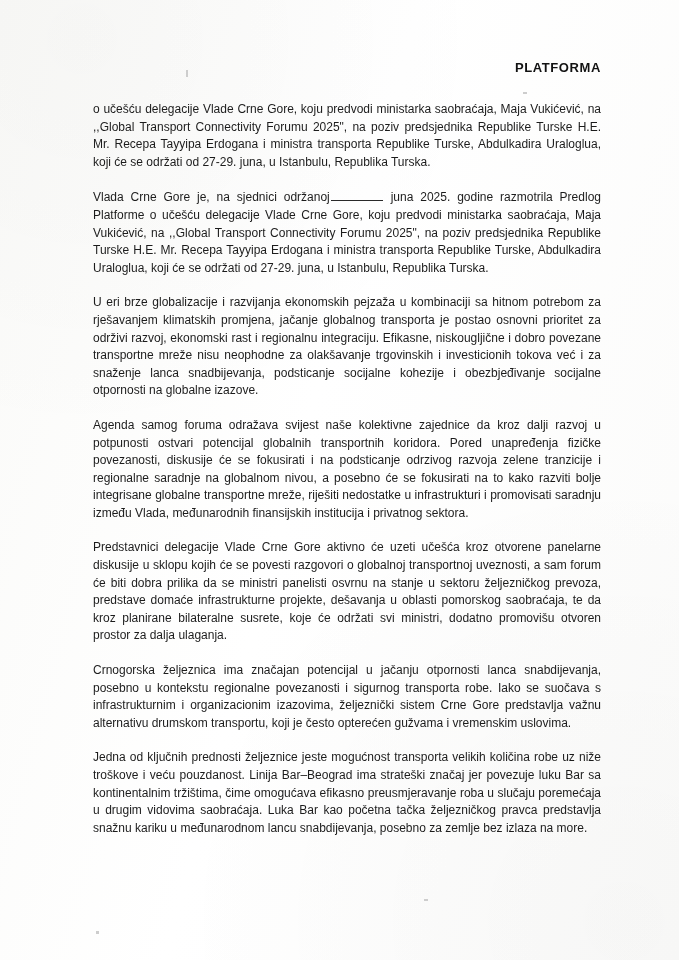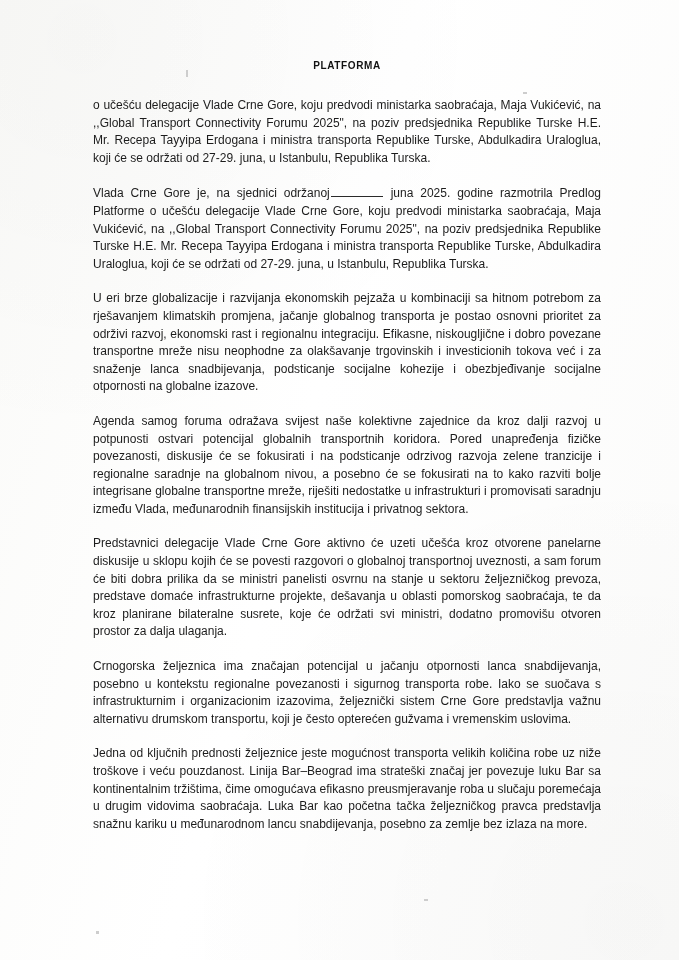--- a/index.html
+++ b/index.html
@@ -32,22 +32,22 @@
       radial-gradient(circle at 92% 96%, rgba(0,0,0,0.018), rgba(0,0,0,0) 42%),
       linear-gradient(105deg, rgba(250,250,248,1) 0%, rgba(255,255,255,1) 45%, rgba(251,251,250,1) 100%);
     pointer-events: none;
     z-index: 0;
   }
   .content {
     position: relative;
     z-index: 1;
   }
   .doc-title {
-    text-align: center;
-    font-size: 10px;
+    text-align: right;
+    font-size: 13px;
     font-weight: bold;
     letter-spacing: 0.6px;
     margin: 0 0 26px 0;
     color: #121212;
   }
   p.para {
     margin: 12px 0 17px 0;
     font-size: 12px;
     line-height: 17.6px;
     text-align: justify;

